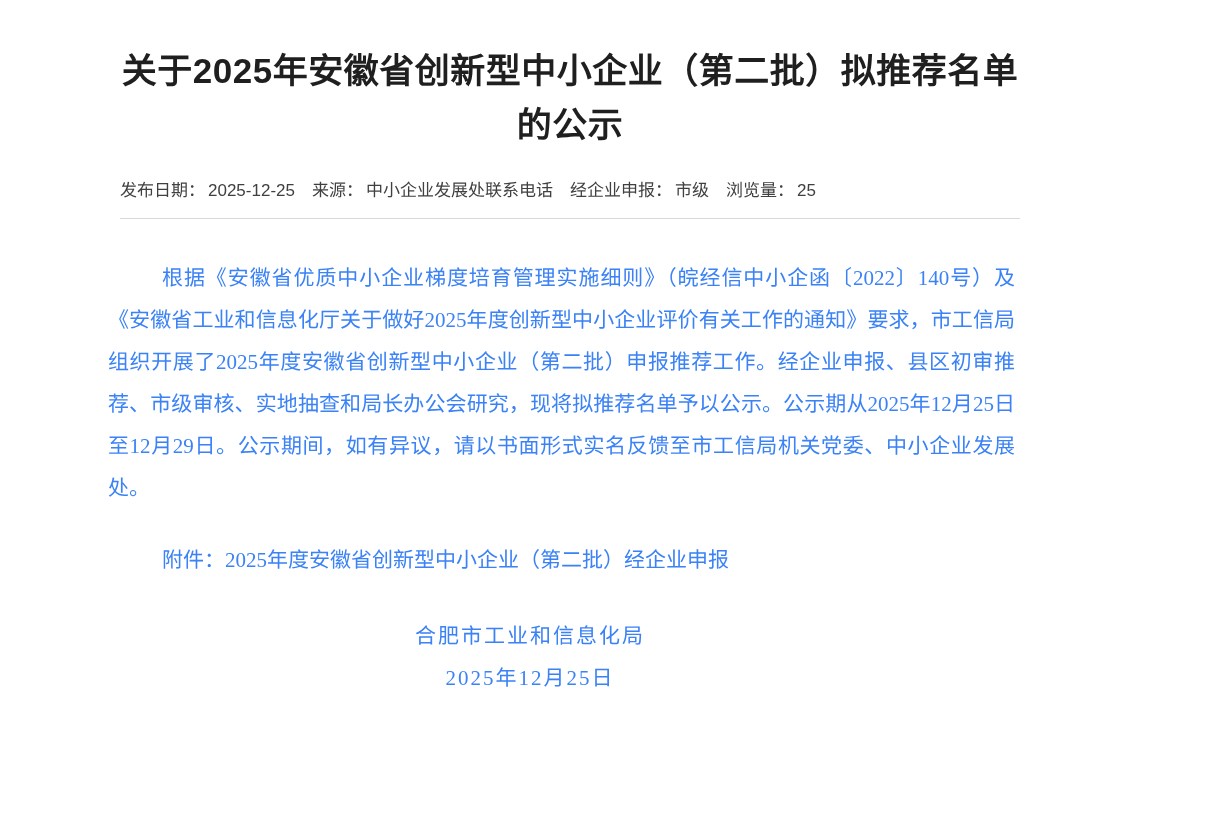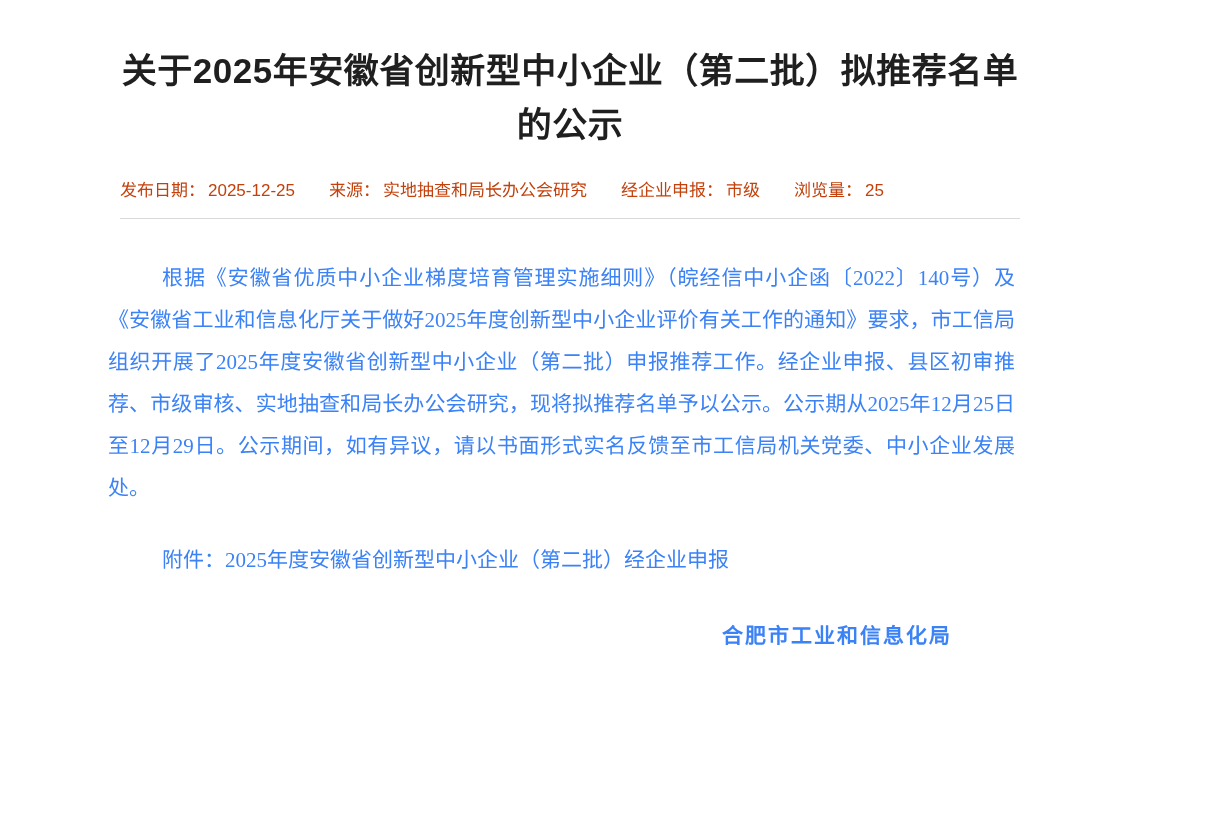--- a/index.html
+++ b/index.html
@@ -28,24 +28,24 @@
     font-weight: 700;
     color: #1f1f1f;
     text-align: center;
     letter-spacing: 0.5px;
     font-family: "Liberation Sans", "DejaVu Sans", sans-serif;
   }
   .meta {
     margin-top: 28px;
     display: flex;
     align-items: baseline;
-    gap: 34px;
+    gap: 17px;
     font-size: 17px;
     line-height: 21px;
-    color: #c2410c;
+    color: #404040;
     white-space: nowrap;
   }
   .meta-item .meta-label { margin-right: 3px; }
   .divider {
     margin-top: 17px;
     width: 900px;
     height: 0;
     border: none;
     border-top: 1px solid #d9d9d9;
   }
@@ -64,52 +64,52 @@
   }
   .contact-line {
     text-indent: 54px;
   }
   .attachment-line {
     margin-top: 30px;
     text-indent: 54px;
   }
   .signature {
     margin-top: 34px;
-    text-align: right;
+    text-align: center;
     padding-right: 63px;
     letter-spacing: 2px;
-    font-weight: bold;
   }
 </style>
 </head>
 <body>
 
 <div class="page">
 
   <div class="header">
     <h1 class="title">关于2025年安徽省创新型中小企业（第二批）拟推荐名单的公示</h1>
 
     <div class="meta">
       <span class="meta-item"><span class="meta-label">发布日期：</span><span>2025-12-25</span></span>
 
-      <span class="meta-item"><span class="meta-label">来源：</span><span>实地抽查和局长办公会研究</span></span>
+      <span class="meta-item"><span class="meta-label">来源：</span><span>中小企业发展处联系电话</span></span>
 
       <span class="meta-item"><span class="meta-label">经企业申报：</span><span>市级</span></span>
 
       <span class="meta-item"><span class="meta-label">浏览量：</span><span>25</span></span>
     </div>
 
     <hr class="divider">
   </div>
 
   <div class="article">
     <p class="para">根据《安徽省优质中小企业梯度培育管理实施细则》（皖经信中小企函〔2022〕140号）及《安徽省工业和信息化厅关于做好2025年度创新型中小企业评价有关工作的通知》要求，市工信局组织开展了2025年度安徽省创新型中小企业（第二批）申报推荐工作。经企业申报、县区初审推荐、市级审核、实地抽查和局长办公会研究，现将拟推荐名单予以公示。公示期从2025年12月25日至12月29日。公示期间，如有异议，请以书面形式实名反馈至市工信局机关党委、中小企业发展处。</p>
 
 
 
     <p class="attachment-line">附件：2025年度安徽省创新型中小企业（第二批）经企业申报</p>
 
     <div class="signature">
       <p>合肥市工业和信息化局</p>
+      <p>2025年12月25日</p>
     </div>
   </div>
 
 </div>
 
 </body></html>

